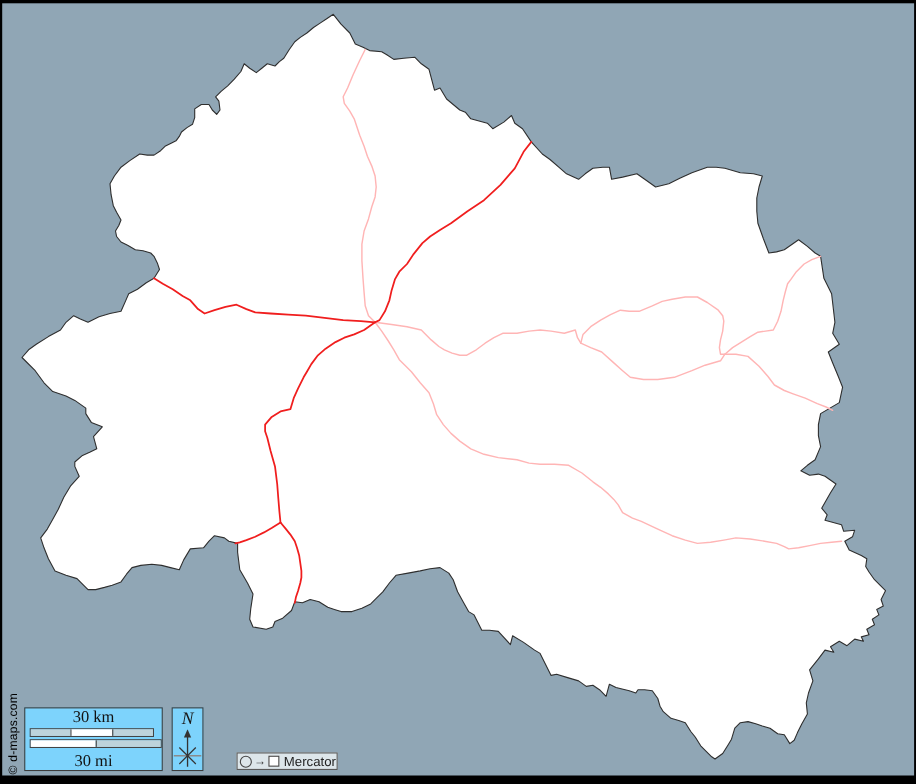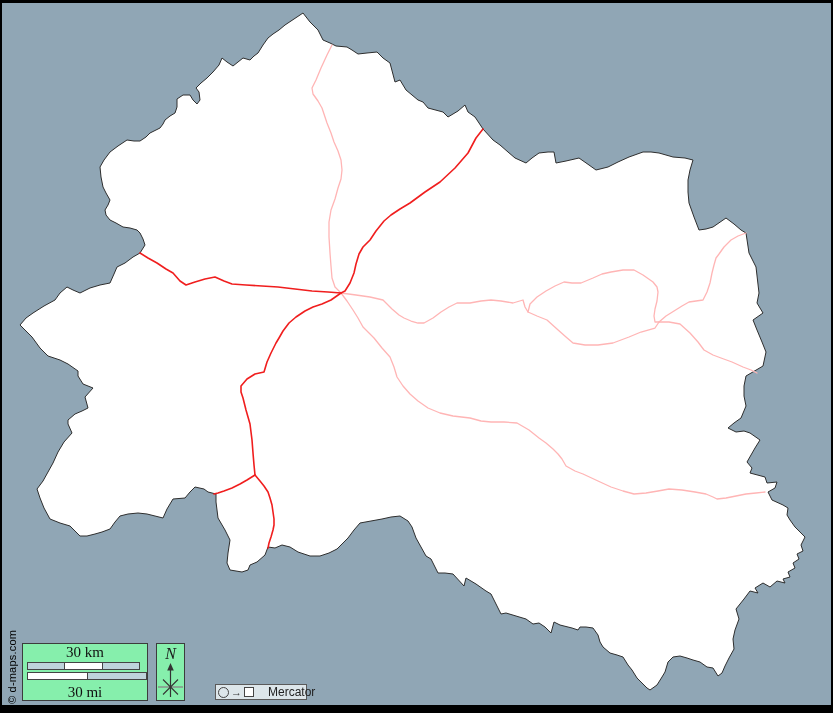--- a/index.html
+++ b/index.html
@@ -8,21 +8,21 @@
     font-family:"Liberation Sans",sans-serif;background:#000;
   }
   .map-root{position:absolute;left:0;top:0;width:833px;height:713px;}
   svg{display:block;}
   .region{stroke:#2e2e2e;stroke-width:1;stroke-linejoin:round;}
   .roads path{fill:none;stroke-linecap:round;stroke-linejoin:round;}
   .roads-primary path{stroke-width:1.6;}
   .roads-secondary path{stroke-width:1.3;}
 
   .panel{
-    position:absolute;background:#86efac;border:1px solid #3c3c3c;
+    position:absolute;background:#7dd3fc;border:1px solid #3c3c3c;
     box-sizing:content-box;
   }
   .scale-box{left:22px;top:643px;width:124px;height:56px;
     display:flex;flex-direction:column;justify-content:space-between;
     align-items:flex-start;padding:0;}
   .scale-label{
     width:100%;text-align:center;
     font-family:"Liberation Serif",serif;font-size:15px;color:#111;
     line-height:16px;
   }
@@ -48,21 +48,21 @@
     font-size:12px;color:#222;padding:0 2px;gap:2px;white-space:nowrap;
   }
   .glyph-circle{
     width:9px;height:9px;border:1px solid #444;border-radius:50%;
     background:#dde6ea;flex:0 0 auto;
   }
   .glyph-arrow{font-size:11px;color:#333;line-height:10px;flex:0 0 auto;}
   .glyph-square{
     width:8px;height:8px;border:1px solid #444;background:#ffffff;flex:0 0 auto;
   }
-  .proj-label{margin-left:12px;}
+  .proj-label{margin-left:2px;}
 
   .attribution{
     position:absolute;left:6px;top:704px;transform:rotate(-90deg);
     transform-origin:0 0;font-size:11px;color:#000;white-space:nowrap;
     letter-spacing:0.2px;
   }
 </style>
 </head>
 <body>
 

